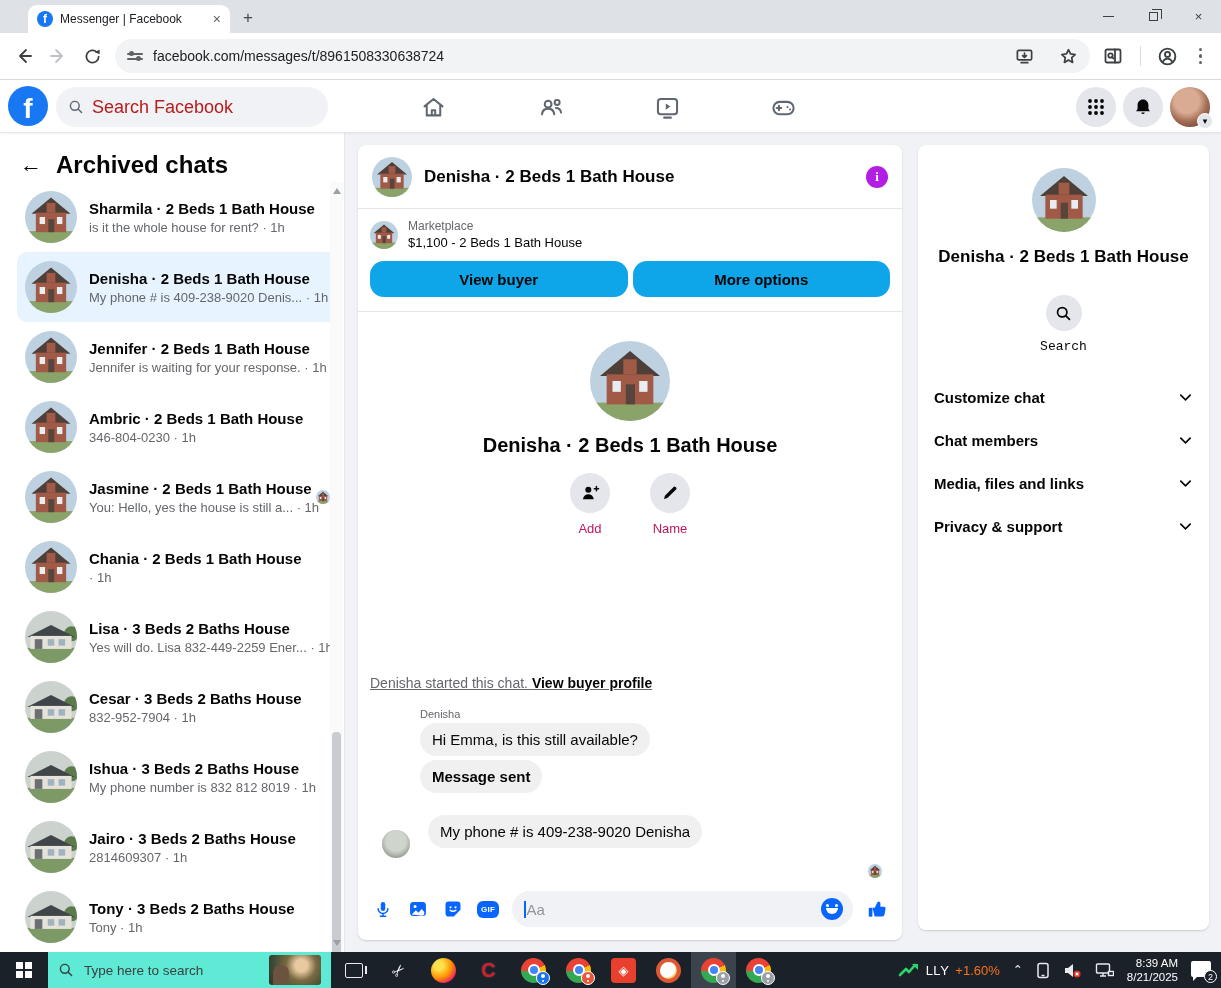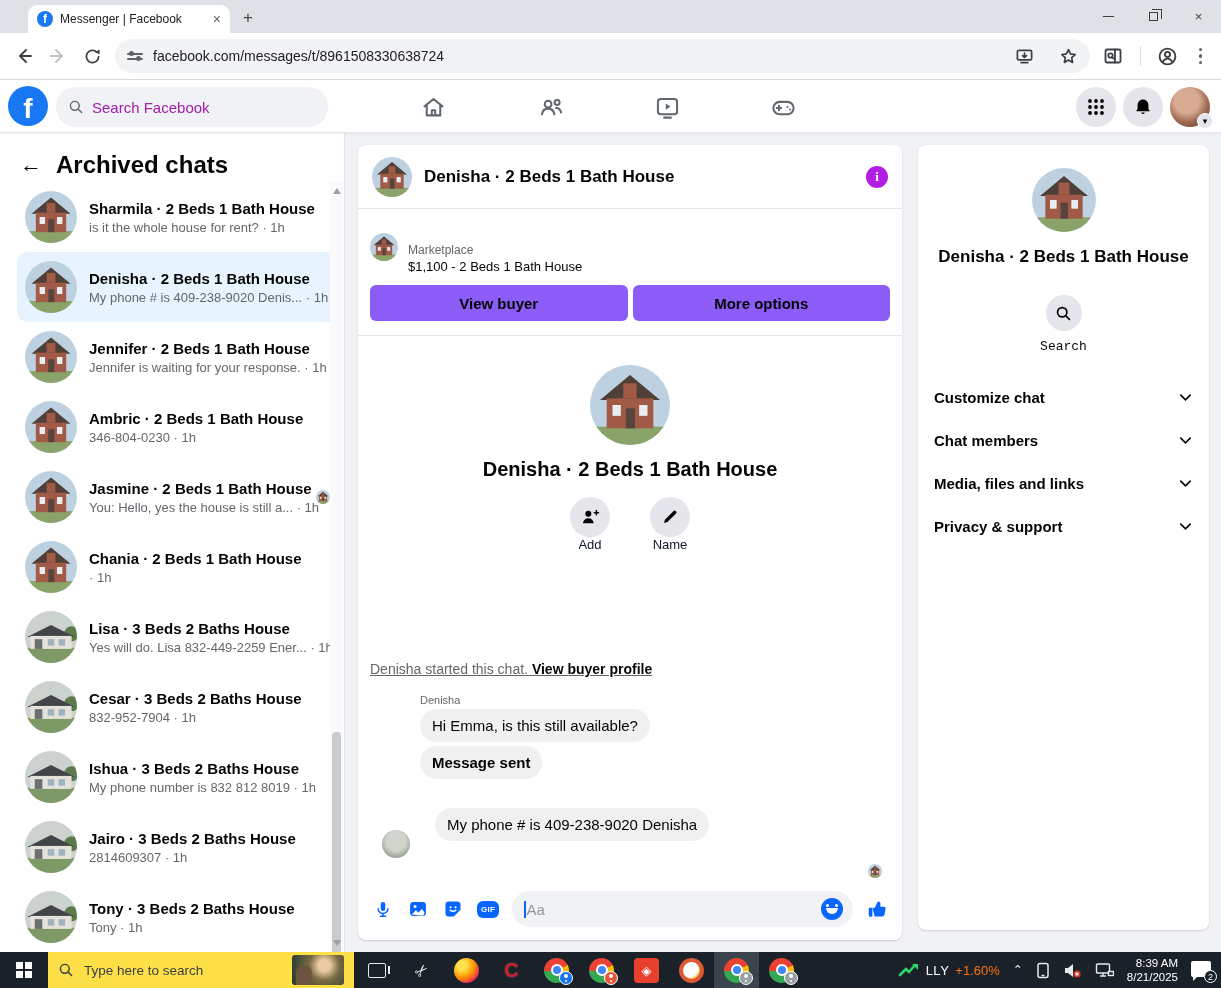--- a/index.html
+++ b/index.html
@@ -28,21 +28,21 @@
   .tune span:nth-child(1)::after { left:2px; } .tune span:nth-child(2)::after { right:2px; }
   .tb-right { display:flex; align-items:center; gap:6px; padding-right:4px; }
   .tb-divider { width:1px; height:20px; background:#dadce0; margin:0 4px; }
   .kebab { display:flex; flex-direction:column; gap:3px; padding:0 8px; }
   .kebab span { width:3.5px; height:3.5px; border-radius:50%; background:#5f6368; }
 
   
   #fbheader { position:absolute; top:80px; left:0; width:1221px; height:53px; background:#fff; border-bottom:1px solid #e4e6eb; box-shadow:0 1px 2px rgba(0,0,0,.05); z-index:5; }
   .fb-logo { position:absolute; left:8px; top:6px; width:40px; height:40px; border-radius:50%; background:#1877f2; color:#fff; font-weight:bold; font-size:28px; display:flex; align-items:flex-end; justify-content:center; line-height:1.25; }
   .fb-search { position:absolute; left:56px; top:7px; width:272px; height:40px; background:#f0f2f5; border-radius:20px; display:flex; align-items:center; padding:0 12px; gap:8px; }
-  .fb-search-txt { font-size:15px; color:#a21caf; }
+  .fb-search-txt { font-size:18px; color:#b91c1c; }
   .fbnav-icon { position:absolute; top:13px; width:48px; height:28px; display:flex; align-items:center; justify-content:center; }
   .fb-right-circle { position:absolute; top:7px; width:40px; height:40px; border-radius:50%; background:#e4e6eb; display:flex; align-items:center; justify-content:center; }
   .fb-avatar { position:absolute; top:7px; width:40px; height:40px; border-radius:50%; background:radial-gradient(circle at 42% 35%, #d8ab92 0 35%, #a06a52 60%, #5e3b32 95%); }
   .fb-avatar .chev-badge { position:absolute; right:-3px; bottom:-2px; width:16px; height:16px; border-radius:50%; background:#e4e6eb; border:1px solid #fff; color:#050505; font-size:9px; display:flex; align-items:center; justify-content:center; }
 
   
   #content { position:absolute; top:133px; left:0; width:1221px; height:819px; background:#f0f2f5; }
 
   
   #sidebar { position:absolute; left:0; top:0; width:345px; height:819px; background:#fff; border-right:1px solid #e4e6eb; }
@@ -72,40 +72,40 @@
 
   
   #chatcard { position:absolute; left:358px; top:12px; width:544px; height:795px; background:#fff; border-radius:8px; box-shadow:0 1px 2px rgba(0,0,0,.15); display:flex; flex-direction:column; overflow:hidden; }
   .chat-header { height:64px; border-bottom:1px solid #e5e5e5; display:flex; align-items:center; gap:12px; padding:0 14px; flex-shrink:0; }
   .av40 { width:40px; height:40px; }
   .chat-header-title { flex:1; font-size:17px; font-weight:bold; color:#050505; }
   .info-circle { width:22px; height:22px; border-radius:50%; background:#b21fe3; color:#fff; font-size:13px; font-weight:bold; font-family:"Liberation Serif","DejaVu Serif",serif; display:flex; align-items:center; justify-content:center; }
   .marketplace { border-bottom:1px solid #e5e5e5; padding:10px 12px 14px; flex-shrink:0; }
   .mp-row { display:flex; gap:10px; align-items:center; }
   .av28 { width:28px; height:28px; }
-  .mp-label { font-size:12px; color:#65676b;margin-top:24px; }
+  .mp-label { font-size:12px; color:#65676b; }
   .mp-listing { font-size:13px; color:#050505; margin-top:2px; }
   .mp-buttons { display:flex; gap:5px; margin-top:11px; }
-  .mp-btn { flex:1; height:36px; background:#8b5cf6; border:none; border-radius:6px; font-size:15px; font-weight:600; color:#050505; font-family:inherit; }
+  .mp-btn { flex:1; height:36px; background:#0ea5e9; border:none; border-radius:14px; font-size:15px; font-weight:600; color:#050505; font-family:inherit; }
   .messages { flex:1; display:flex; flex-direction:column; padding:0 12px; overflow:hidden; }
   .intro { margin-top:29px; text-align:center; }
   .av80 { width:80px; height:80px; margin:0 auto; }
   .intro-title { font-size:20px; font-weight:bold; color:#050505; margin-top:13px; }
   .intro-actions { display:flex; justify-content:center; gap:40px; margin-top:16px; }
   .intro-action { text-align:center; }
   .circle-btn { width:40px; height:40px; border-radius:50%; background:#e4e6eb; display:flex; align-items:center; justify-content:center; margin:0 auto; }
-  .intro-action-label { font-size:13px; color:#0f172a; }
+  .intro-action-label { font-size:13px; color:#be185d; margin-top:8px; }
   .spacer { flex:1; }
   .system-line { text-align:left; font-size:14px; color:#65676b;text-decoration:underline; }
   .system-line b { color:#050505; }
   .sender-label { font-size:11px; color:#65676b; margin:17px 0 3px 50px; }
   .bubble { width:fit-content; max-width:420px; background:#f0f0f0; border-radius:18px; padding:8px 12px; font-size:15px; color:#050505; margin:0 0 4px 50px; }
   .bubble.bold { font-weight:bold; }
   .msg-row { display:flex; align-items:flex-end; gap:8px; margin:8px 0 0 12px; }
-  .msg-row .bubble { margin:17px; }
+  .msg-row .bubble { margin:10px; }
   .receipt-row { align-self:flex-end; margin:6px 8px 10px 0; }
   .av14 { width:14px; height:14px; }
   .composer { height:52px; display:flex; align-items:center; gap:13px; padding:0 14px 10px; flex-shrink:0; }
   .comp-icon { width:22px; height:22px; display:flex; align-items:center; justify-content:center; }
   .gif-badge { background:#0866ff; color:#fff; border-radius:6px; font-size:8px; font-weight:bold; width:24px; height:17px; display:flex; align-items:center; justify-content:center; letter-spacing:.3px; }
   .msg-input { flex:1; height:36px; background:#f0f2f5; border-radius:18px; display:flex; align-items:center; padding:0 10px 0 12px; }
   .caret { width:1.5px; height:17px; background:#0866ff; margin-right:1px; }
   .msg-input-txt { flex:1; font-size:15px; color:#90949c; }
   .emoji-circle { width:22px; height:22px; border-radius:50%; background:#0866ff; position:relative; }
   .emoji-circle::before { content:""; position:absolute; left:5px; top:6px; width:3px; height:3px; border-radius:50%; background:#fff; box-shadow:9px 0 0 #fff; }
@@ -120,21 +120,21 @@
   .rp-search-label { font-size:13px; color:#050505; margin-top:8px; }
   .rp-sections { margin-top:22px; }
   .rp-row { height:43px; display:flex; align-items:center; justify-content:space-between; padding:0 16px; }
   .rp-row-label { font-size:15px; font-weight:600; color:#050505; }
 
   
   #taskbar { position:absolute; bottom:0; left:0; width:1221px; height:36px; background:#1b2129; display:flex; align-items:stretch; color:#fff; }
   .tb-start { width:48px; display:flex; align-items:center; justify-content:center; }
   .win-logo { display:grid; grid-template-columns:7px 7px; grid-template-rows:7px 7px; gap:1.5px; }
   .win-logo span { background:#fefefe; }
-  .tb-search { width:306px; background:#fde047; display:flex; align-items:center; gap:10px; padding:0 10px; position:relative; }
+  .tb-search { width:283px; background:#5eead4; display:flex; align-items:center; gap:10px; padding:0 10px; position:relative; }
   .tb-search-txt { font-size:13.5px; color:#3c4043; flex:1; }
   .monalisa { width:52px; height:30px; border-radius:3px; background:radial-gradient(circle at 62% 35%, #e8c9a0 0 16%, #7a6a42 40%, #3d4a35 75%, #2a3326 100%); position:relative; }
   .monalisa::before { content:""; position:absolute; left:4px; bottom:0; width:16px; height:20px; border-radius:8px 8px 0 0; background:#6b5340; }
   .tb-app { width:45px; display:flex; align-items:center; justify-content:center; position:relative; }
   .tb-app.active { background:#3b434d; }
   .chrome-ball { width:25px; height:25px; border-radius:50%; background:conic-gradient(from -45deg, #ea4335 0 110deg, #fbbc05 110deg 200deg, #34a853 200deg 315deg, #ea4335 315deg 360deg); position:relative; }
   .chrome-ball::after { content:""; position:absolute; inset:6.5px; background:#4285f4; border:2px solid #fff; border-radius:50%; }
   .profile-badge { position:absolute; right:6px; bottom:3px; width:14px; height:14px; border-radius:50%; border:1.5px solid #fff; display:flex; align-items:center; justify-content:center; }
   .profile-badge::before { content:""; width:4px; height:4px; border-radius:50%; background:#fff; box-shadow:0 5px 0 -1px #fff; margin-top:-4px; }
   .badge-blue { background:#1a73e8; } .badge-red { background:#e8553a; } .badge-gray { background:#9aa0a6; }

